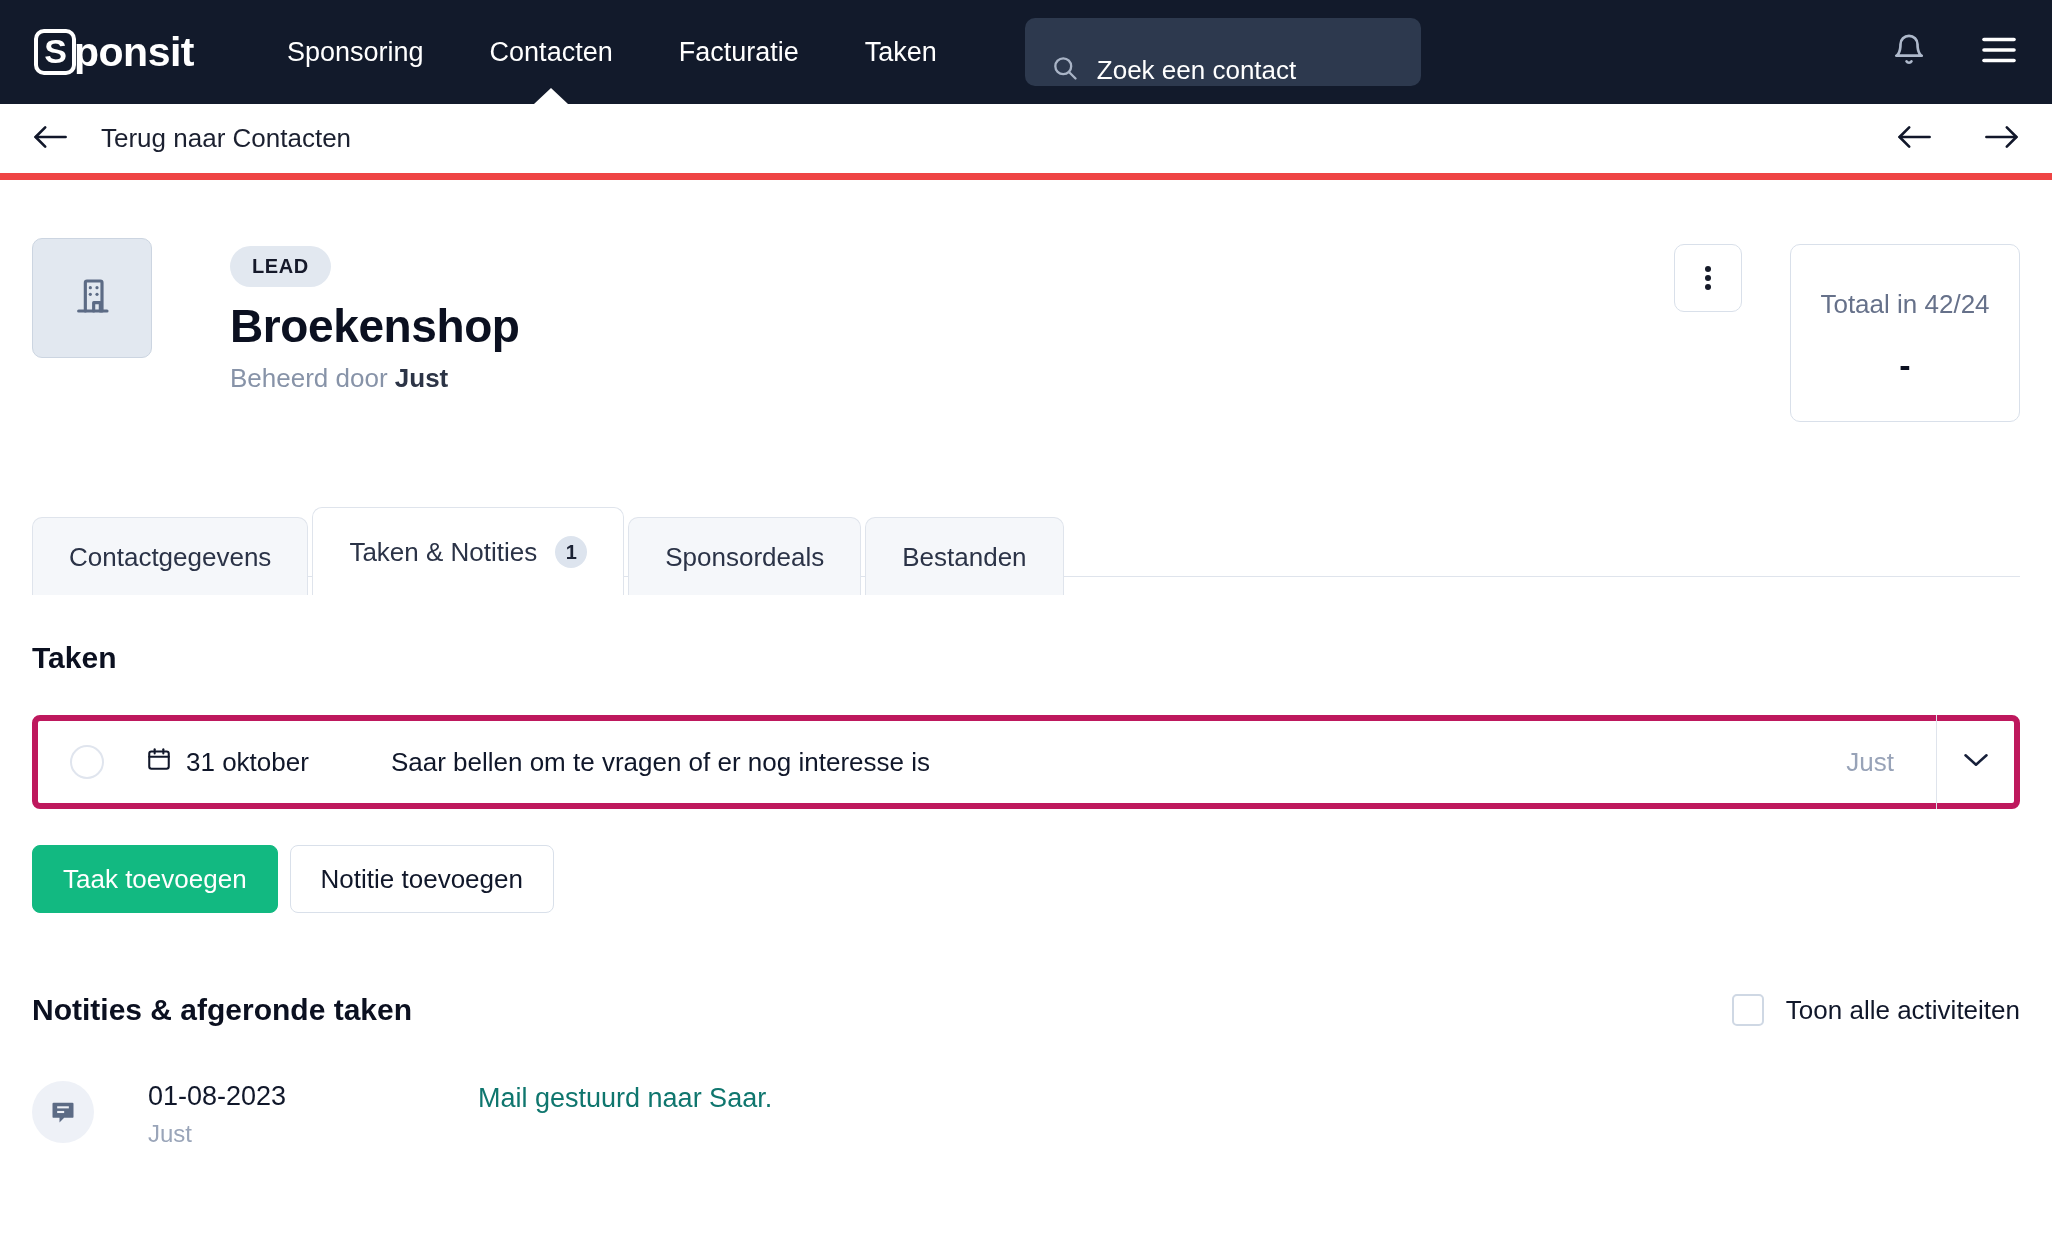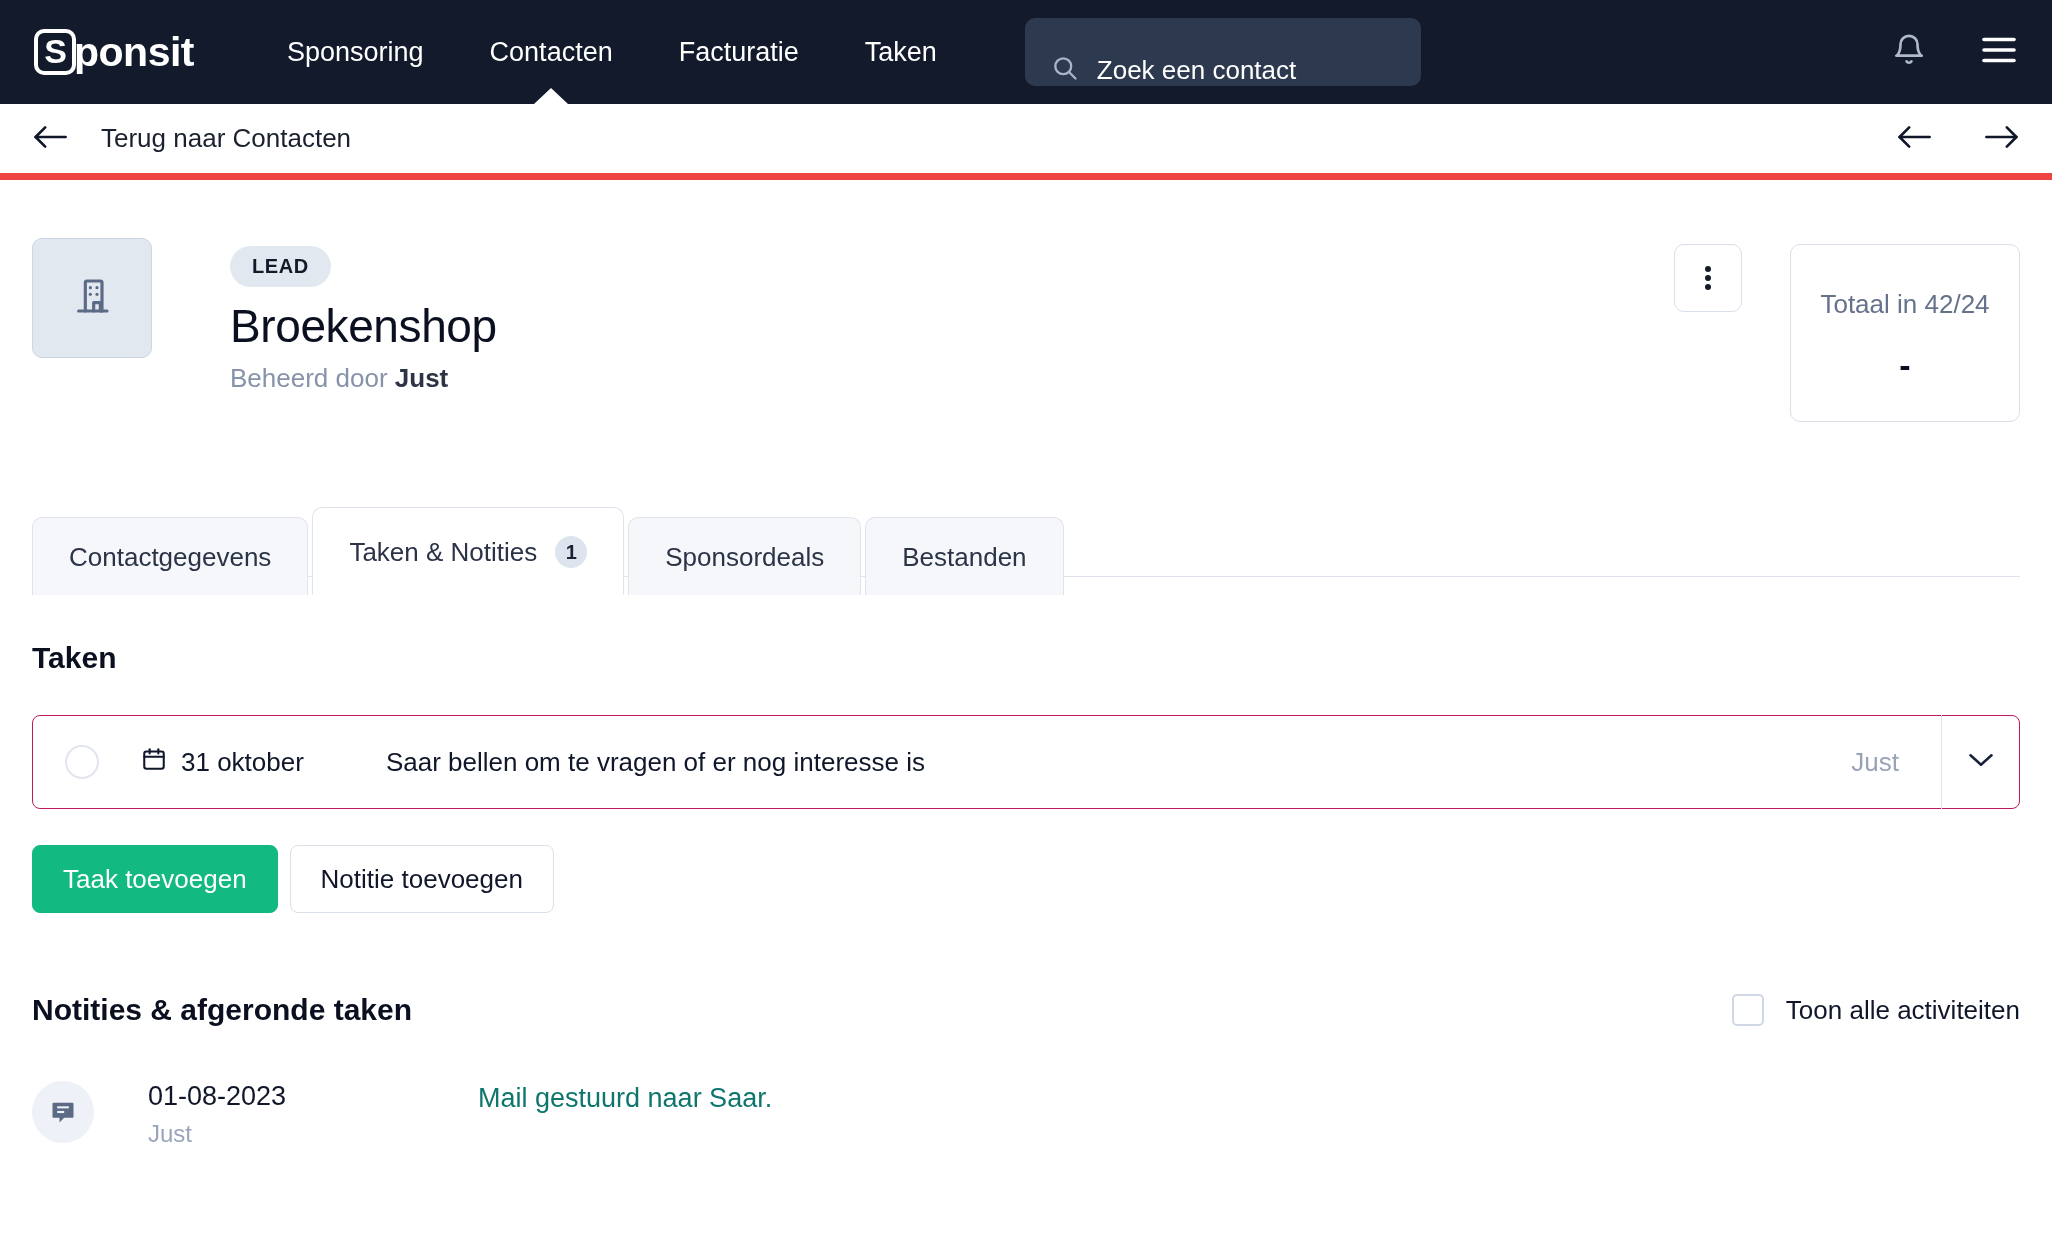--- a/index.html
+++ b/index.html
@@ -147,21 +147,21 @@
     background: #e2e8f0;
     color: #15192a;
     font-size: 20px;
     font-weight: bold;
     letter-spacing: 0.6px;
     border-radius: 999px;
     padding: 9px 22px;
   }
   .entity-name {
     font-size: 46px;
-    font-weight: normal;
+    font-weight: bold;
     color: #0b1020;
     margin-top: 12px;
     letter-spacing: -0.4px;
   }
   .entity-sub {
     font-size: 26px;
     color: #8793a8;
     margin-top: 10px;
   }
   .entity-sub b { color: #2c3446; font-weight: bold; }
@@ -253,21 +253,21 @@
   .section-title {
     font-size: 30px;
     font-weight: bold;
     color: #0b1020;
     margin-top: 64px;
   }
 
   .task-row {
     margin-top: 40px;
     height: 94px;
-    border: 1px solid #be185d;
+    border: 6px solid #be185d;
     border-radius: 8px;
     background: #fff;
     display: flex;
     align-items: center;
   }
   .task-check {
     width: 34px; height: 34px;
     border: 2px solid #e0e5ee;
     border-radius: 50%;
     margin-left: 32px;

